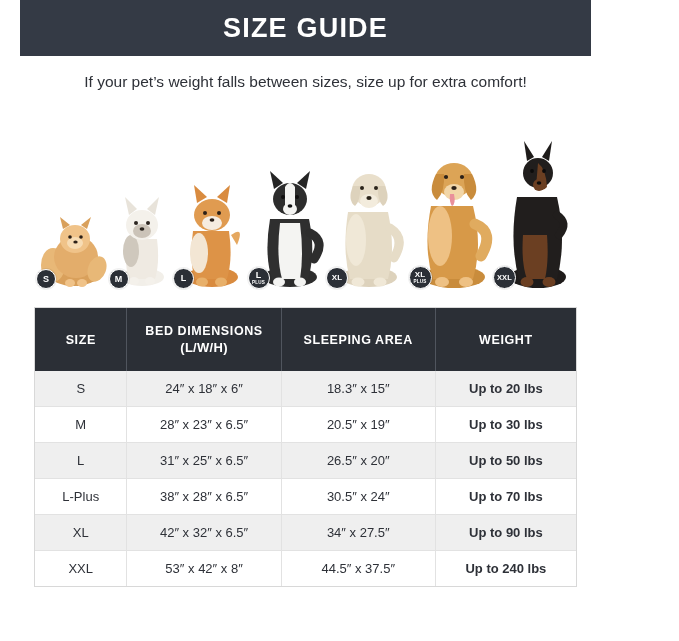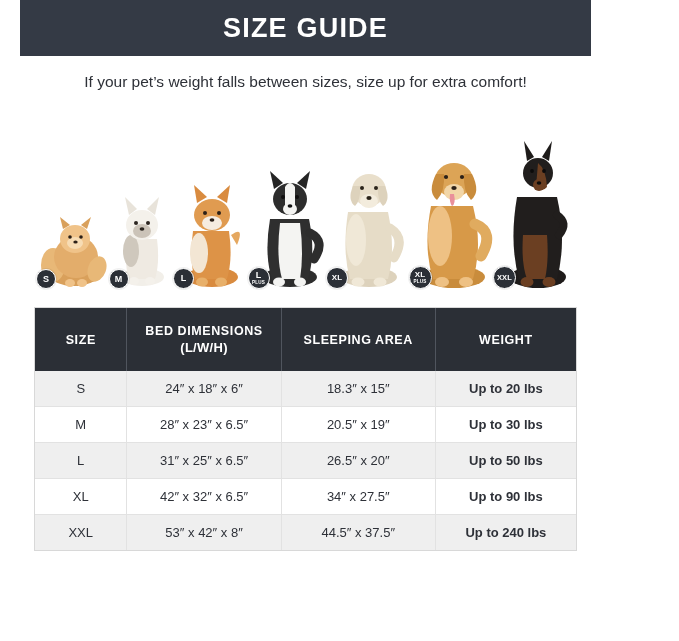--- a/index.html
+++ b/index.html
@@ -354,20 +354,26 @@
           <td>20.5″ x 19″</td>
           <td>Up to 30 lbs</td>
         </tr>
         <tr>
           <td>L</td>
           <td>31″ x 25″ x 6.5″</td>
           <td>26.5″ x 20″</td>
           <td>Up to 50 lbs</td>
         </tr>
         <tr>
+          <td>L-Plus</td>
+          <td>38″ x 28″ x 6.5″</td>
+          <td>30.5″ x 24″</td>
+          <td>Up to 70 lbs</td>
+        </tr>
+        <tr>
           <td>XL</td>
           <td>42″ x 32″ x 6.5″</td>
           <td>34″ x 27.5″</td>
           <td>Up to 90 lbs</td>
         </tr>
         <tr>
           <td>XXL</td>
           <td>53″ x 42″ x 8″</td>
           <td>44.5″ x 37.5″</td>
           <td>Up to 240 lbs</td>

